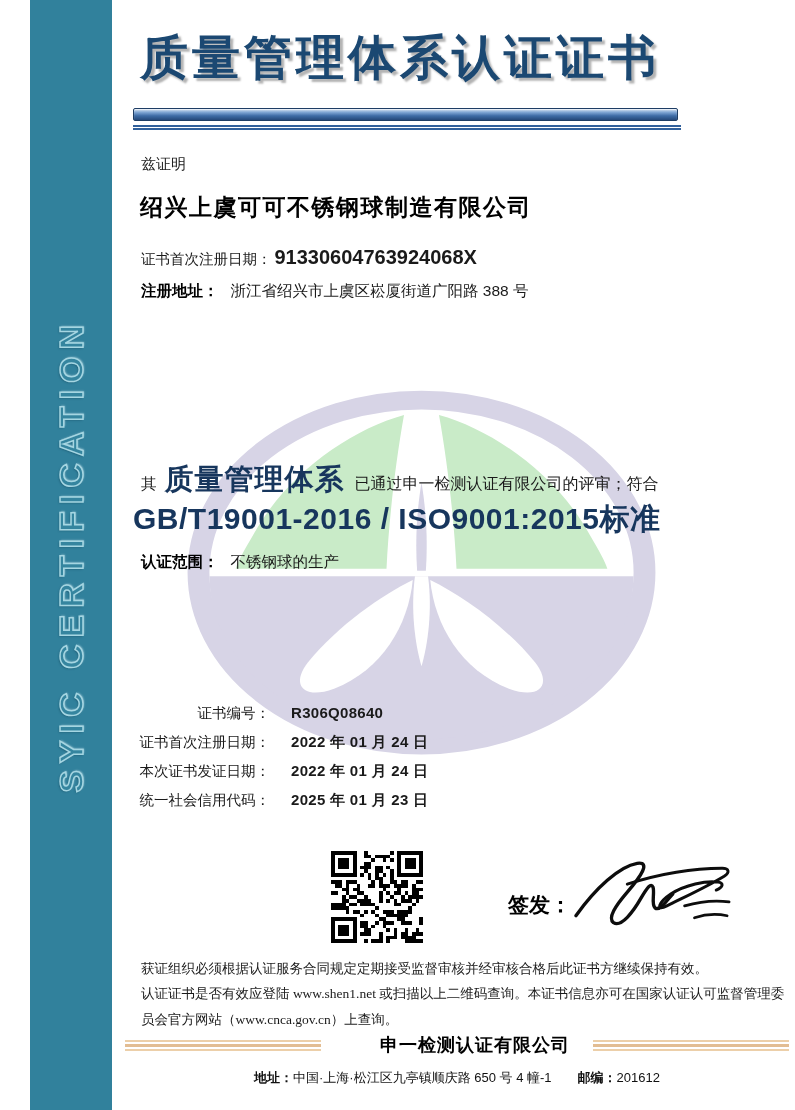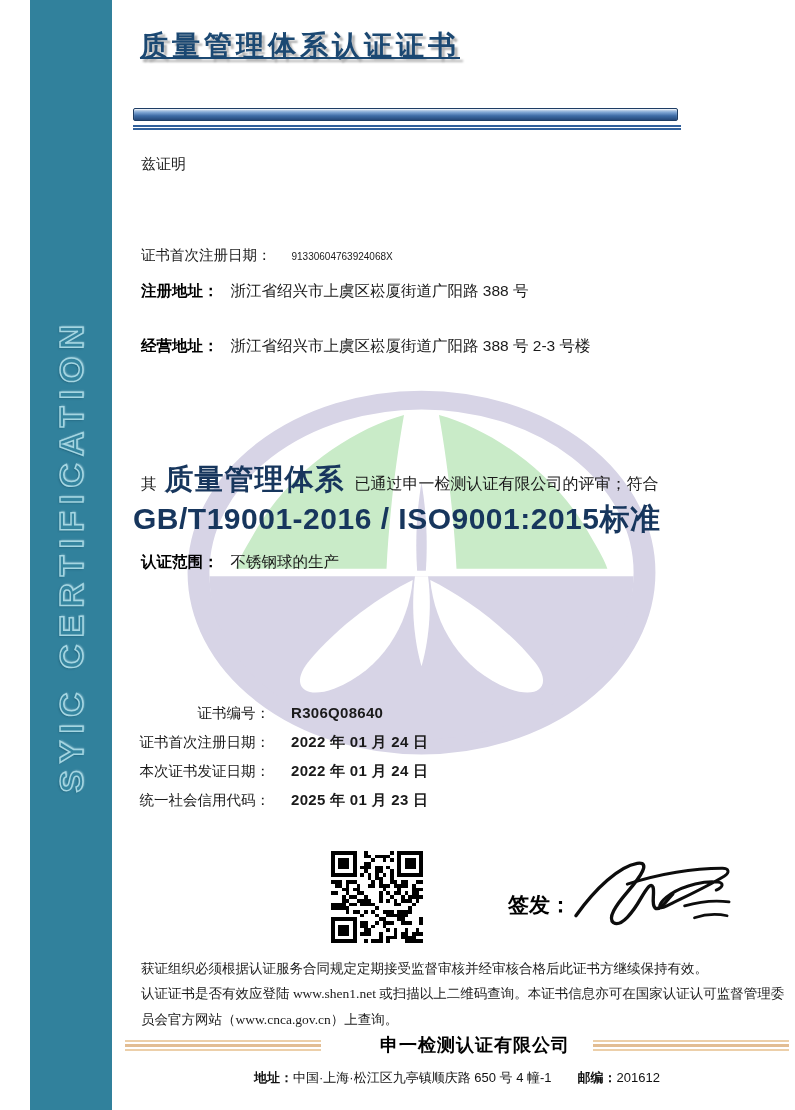--- a/index.html
+++ b/index.html
@@ -15,39 +15,39 @@
   .sidebar { position:absolute; left:30px; top:0; width:82px; height:1110px; background:#31819c;
              z-index:2; display:flex; align-items:center; justify-content:center; }
   .side-text { writing-mode:vertical-rl; transform:rotate(180deg);
                font-weight:700; font-size:34px; letter-spacing:7px; white-space:nowrap;
                color:#35859f; -webkit-text-stroke:1.5px #a5d6e2;
                text-shadow:1px 1px 2px rgba(235,250,253,.55), -1px -1px 2px rgba(8,56,76,.5);
                font-family:"Liberation Sans", sans-serif; }
 
   .content { position:absolute; inset:0; z-index:1; }
 
-  .title { position:absolute; left:140px; top:28px; font-size:28px; font-weight:700;
+  .title { position:absolute; left:140px; top:28px; font-size:48px; font-weight:700;
            letter-spacing:4px; color:#1b4872; line-height:1.25;
-           text-shadow:3px 3px 2px #b3b3b3; font-family:"Liberation Sans", sans-serif;text-decoration:underline; }
+           text-shadow:3px 3px 2px #b3b3b3; font-family:"Liberation Sans", sans-serif; }
 
   .bar-thick { position:absolute; left:133px; top:108px; width:545px; height:13px;
                background:linear-gradient(180deg,#d8e4f2 0%, #7fa6d4 30%, #3e6ca6 62%, #25497a 100%);
                border:1px solid #1e3d64; border-radius:2px;
                box-shadow:inset 0 1px 1px rgba(255,255,255,.6); }
   .bar-thin  { position:absolute; left:133px; top:125px; width:548px; height:5px;
                background:linear-gradient(180deg,#31609b 0 1.6px,#ffffff 1.6px 3.2px,#31609b 3.2px 5px); }
 
   .serif { font-family:Liberation Mono, monospace; }
   .certify { position:absolute; left:141px; top:155px; font-size:15px; color:#222; }
   .company { position:absolute; left:140px; top:192px; font-size:23px; font-weight:700;
              letter-spacing:1.5px; color:#000; font-family:"Liberation Sans", sans-serif; }
   .row { position:absolute; left:141px; display:flex; align-items:baseline; }
   .credit-row { top:246px; }
   .credit-row .lab { font-size:14.5px; font-family:"Liberation Serif", serif; }
-  .credit-row .code { font-size:10px; font-weight:400; margin-left:20px; }
+  .credit-row .code { font-size:20px; font-weight:700; margin-left:3px; }
 
   .addr-label { font-size:15.5px; font-weight:700; color:#000; }
   .addr-value { font-size:15.5px; font-family:Liberation Sans, sans-serif; margin-left:12px; }
   .reg-row { top:281px; }
   .opr-row { top:336px; }
 
   .scope-line { position:absolute; left:141px; top:460px; display:flex; align-items:baseline; }
   .scope-line .prefix { font-size:15.5px; font-family:"Liberation Serif", serif; }
   .scope-line .system { font-size:29px; font-weight:700; color:#17365d; letter-spacing:1px; margin:0 10px 0 8px; }
   .scope-line .stmt { font-size:16px; font-family:"Liberation Serif", serif; }
@@ -106,35 +106,32 @@
     <span class="side-text">SYIC CERTIFICATION</span>
   </div>
 
   <div class="content">
 
     <h1 class="title">质量管理体系认证证书</h1>
     <div class="bar-thick"></div>
     <div class="bar-thin"></div>
 
     <div class="certify serif">兹证明</div>
+    <div class="company">绍兴上虞可可不锈钢球制造有限公司</div>
 
     <div class="row credit-row">
       <span class="lab">证书首次注册日期：</span>
       <span class="code">91330604763924068X</span>
     </div>
 
     <div class="row reg-row">
       <span class="addr-label">注册地址：</span>
       <span class="addr-value">浙江省绍兴市上虞区崧厦街道广阳路 388 号</span>
     </div>
 
-    <div class="row opr-row">
-      <span class="addr-label">经营地址：</span>
-      <span class="addr-value">浙江省绍兴市上虞区崧厦街道广阳路 388 号 2-3 号楼</span>
-    </div>
 
     <div class="scope-line">
       <span class="prefix">其</span>
       <span class="system">质量管理体系</span>
       <span class="stmt">已通过申一检测认证有限公司的评审；符合</span>
     </div>
 
     <div class="standard">GB/T19001-2016 / ISO9001:2015标准</div>
 
     <div class="row range-row">

